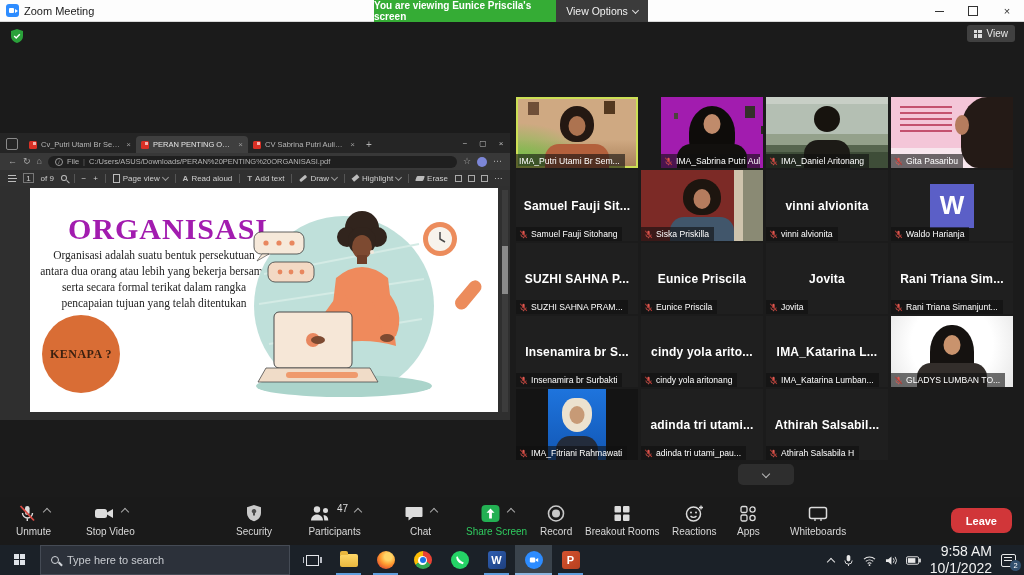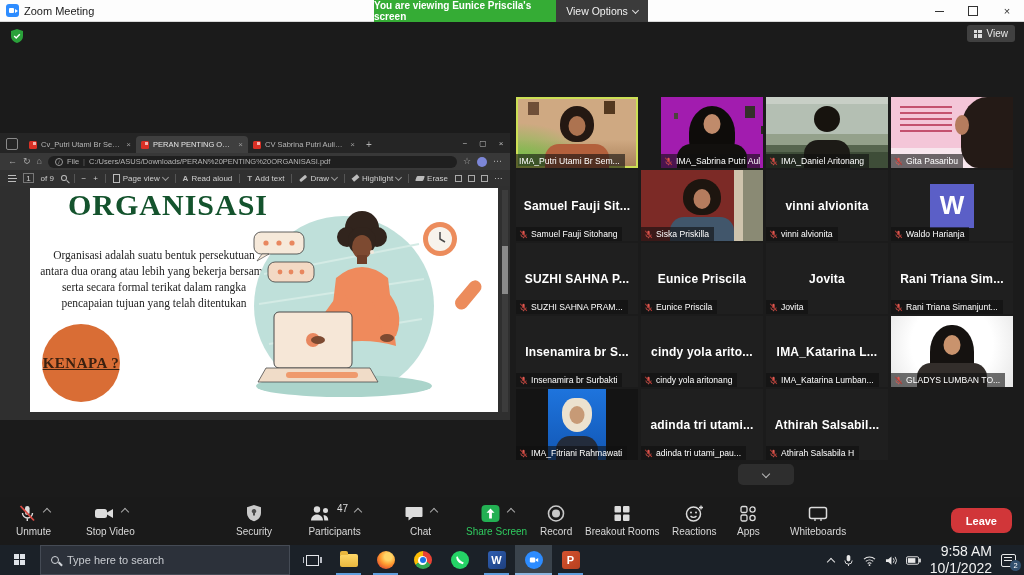--- a/index.html
+++ b/index.html
@@ -70,27 +70,27 @@
   .gi-er { width:8px; height:5px; background:#bbb; transform:skewX(-20deg); border-radius:1px;}
   .chev-dn.dim { border-color:#999; }
   .pdf-right { margin-left:auto; display:flex; gap:6px; align-items:center;}
   .sq-ico { width:7px; height:7px; border:1px solid #aaa; }
   #pdfcontent { position:absolute; left:0; top:53px; width:510px; height:234px; background:#2f2f2f; }
   #scroll-lane { position:absolute; right:2px; top:4px; width:6px; height:222px; background:#3c3c3c; }
   #scroll-thumb { position:absolute; right:2px; top:60px; width:6px; height:48px; background:#8a8a8a; }
 
   
   #page { position:absolute; left:30px; top:2px; width:468px; height:224px; background:#ffffff; overflow:hidden;}
-  #slide-title { position:absolute; left:28px; top:0; width:220px; text-align:center;
-    font-family:"Liberation Serif","DejaVu Serif",serif; font-size:30px; font-weight:600; letter-spacing:1px; color:#14532d;}
+  #slide-title { position:absolute; left:28px; top:24px; width:220px; text-align:center;
+    font-family:"Liberation Serif","DejaVu Serif",serif; font-size:30px; font-weight:600; letter-spacing:1px; color:#a21caf;}
   #slide-body { position:absolute; left:10px; top:60px; width:228px; text-align:center;
     font-family:"Liberation Serif","DejaVu Serif",serif; font-size:11.5px; line-height:1.38; color:#232323;}
-  #kenapa { position:absolute; left:12px; top:136px; width:78px; height:78px; border-radius:50%; background:#d96d35;
+  #kenapa { position:absolute; left:12px; top:127px; width:78px; height:78px; border-radius:50%; background:#d96d35;
     display:flex; align-items:center; justify-content:center; font-family:"Liberation Serif","DejaVu Serif",serif;
-    font-size:15px; font-weight:bold; color:#3c2110; letter-spacing:0.5px;text-decoration:underline;}
+    font-size:12px; font-weight:bold; color:#3c2110; letter-spacing:0.5px;}
   #illu { position:absolute; right:4px; top:6px; }
 
   
   #tiles { position:absolute; left:516px; top:75px; width:497px; height:363px; display:grid;
     grid-template-columns:repeat(4,122px); grid-auto-rows:71px; gap:2px 3px;}
   .tile { position:relative; background:#1f1f1f; overflow:hidden; }
   .tile.active { outline:2px solid #ccdf55; outline-offset:-2px; }
   .scene { position:absolute; inset:0; }
   .center-name { position:absolute; inset:0; display:none; align-items:center; justify-content:center;
     color:#fff; font-size:12px; font-weight:bold; text-align:center; padding:0 6px; letter-spacing:0.2px;}

